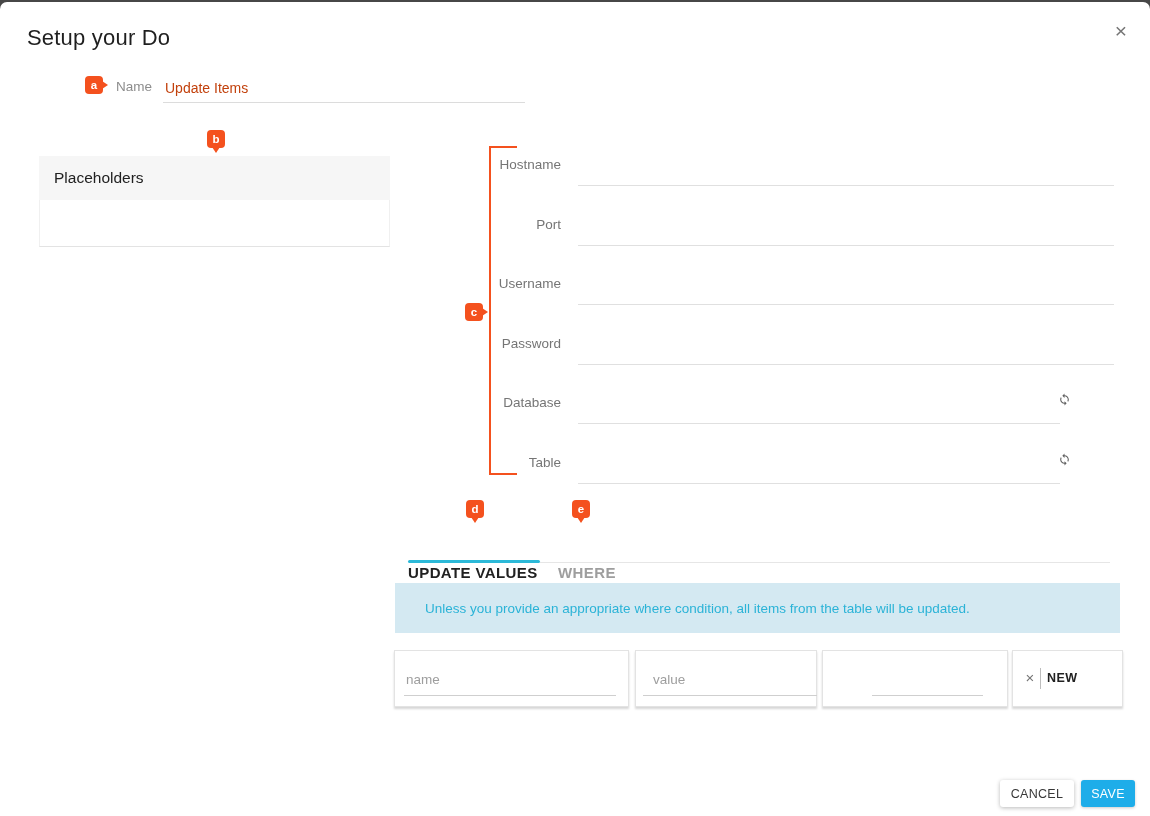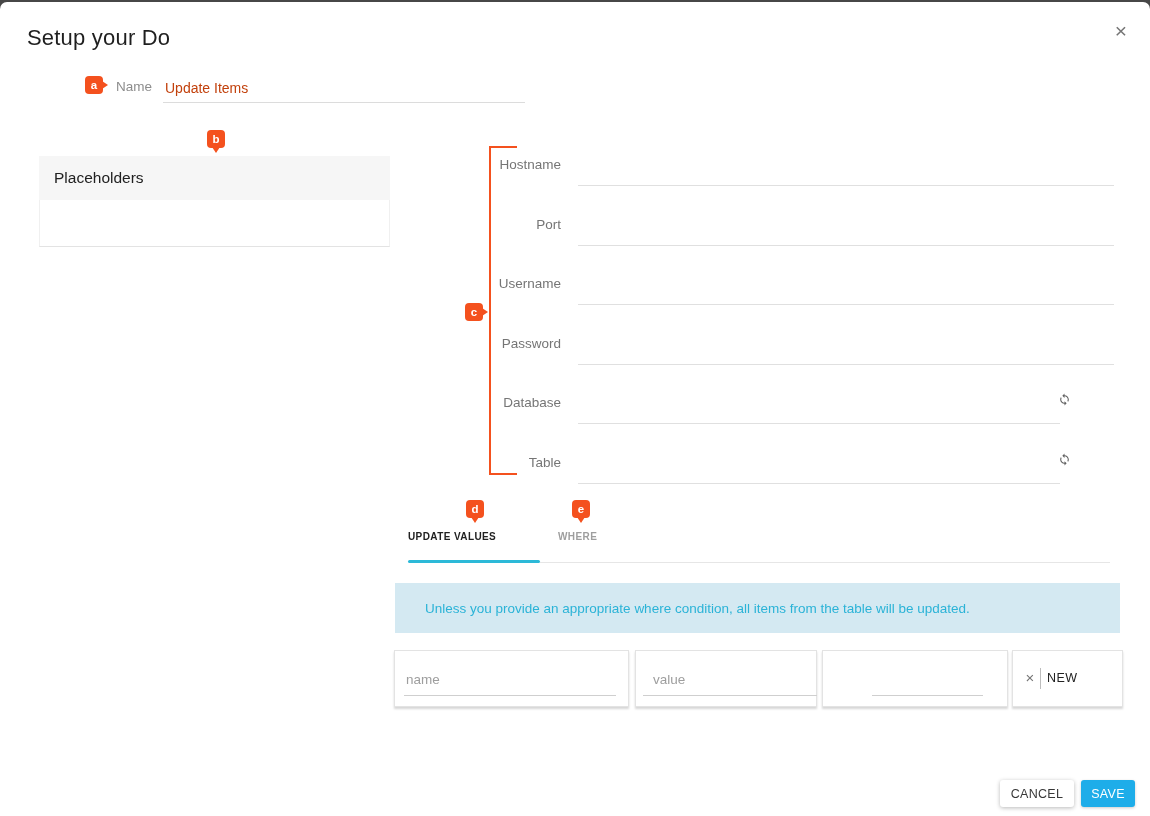--- a/index.html
+++ b/index.html
@@ -88,21 +88,21 @@
     background:transparent;font-family:"Liberation Sans", sans-serif;
     font-size:14px;color:#212121;
   }
   .field-input.short{width:478px;}
   .refresh-btn{
     position:absolute;left:614px;top:-6px;width:20px;height:20px;
     display:flex;align-items:center;justify-content:center;cursor:pointer;
   }
 
   
-  .tab{font-size:10px;font-weight:700;letter-spacing:.4px;cursor:pointer;}
+  .tab{font-size:15px;font-weight:700;letter-spacing:.4px;cursor:pointer;margin-top:33px;}
   .tab-active{left:408px;top:529px;color:#212121;}
   .tab-inactive{left:558px;top:529px;color:#9e9e9e;}
   .tab-ink{left:408px;top:558px;width:132px;height:3px;background:#2cb9d8;border-radius:2px;}
   .tab-baseline{left:540px;top:560px;width:570px;height:1px;background:#e6e6e6;}
 
   
   .banner{
     left:395px;top:581px;width:725px;height:50px;
     background:#d4e9f2;color:#2bb3d7;font-size:13.5px;
     display:flex;align-items:center;padding-left:30px;box-sizing:border-box;
@@ -127,21 +127,21 @@
   .card3{left:822px;width:186px;}
   .card3 .card-input{left:49px;top:12px;width:107px;height:30px;text-align:center;}
   .card4{left:1012px;width:111px;cursor:pointer;}
   .row-close{
     position:absolute;left:8px;top:16px;width:18px;height:22px;
     font-size:15px;color:#757575;text-align:center;line-height:22px;cursor:pointer;
   }
   .row-divider{position:absolute;left:27px;top:17px;width:1px;height:21px;background:#bdbdbd;}
   .new-label{
     position:absolute;left:34px;top:20px;
-    font-size:12.5px;font-weight:400;letter-spacing:.4px;color:#212121;
+    font-size:12.5px;font-weight:700;letter-spacing:.4px;color:#212121;
   }
 
   
   .btn{
     height:27px;border-radius:3px;border:none;cursor:pointer;
     font-family:"Liberation Sans", sans-serif;
     font-size:12.5px;letter-spacing:.3px;
     display:flex;align-items:center;justify-content:center;
   }
   .btn-cancel{

